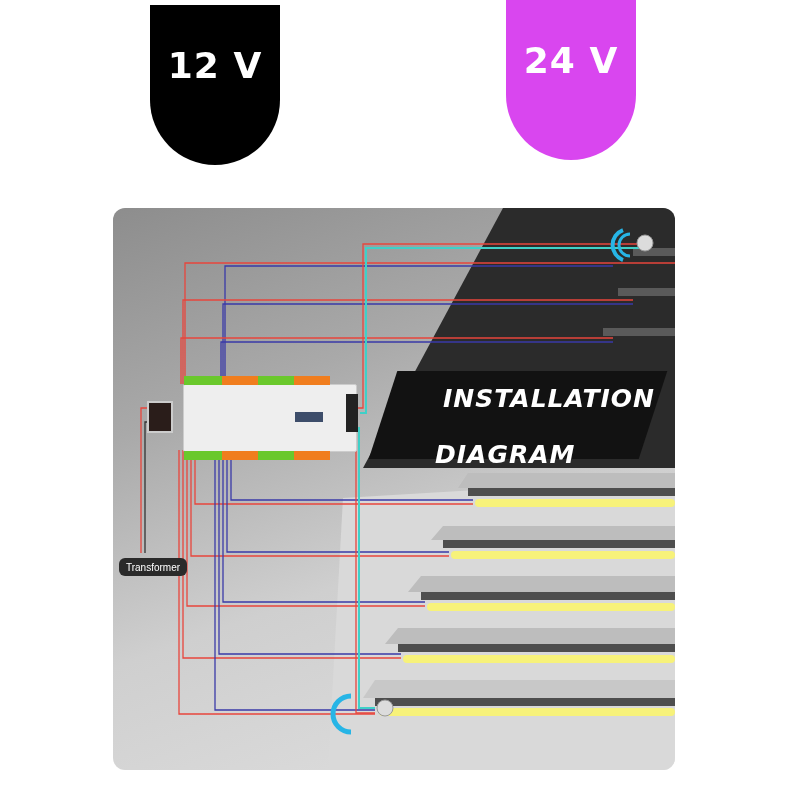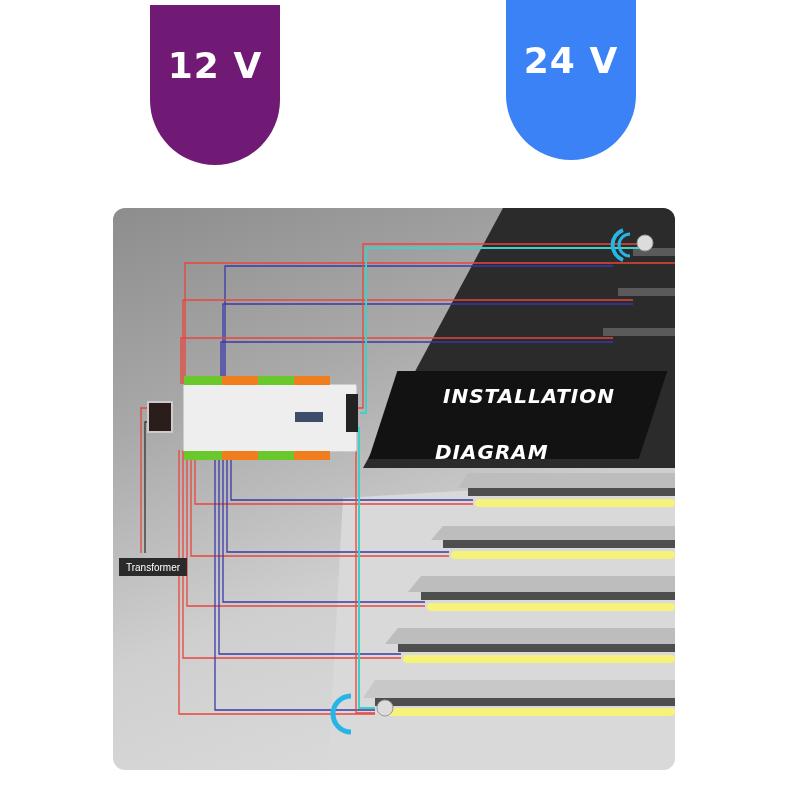--- a/index.html
+++ b/index.html
@@ -1,33 +1,33 @@
 <!DOCTYPE html>
 <html><head>
 <meta charset="utf-8">
 <style>
   html,body{margin:0;padding:0;}
   body{width:800px;height:800px;background:#ffffff;position:relative;overflow:hidden;font-family:"Liberation Sans",sans-serif;}
   .badge{position:absolute;display:flex;align-items:center;justify-content:center;color:#fff;font-weight:bold;font-family:"DejaVu Sans",sans-serif;letter-spacing:1px;}
   .badge span{margin-top:-40px;font-size:36px;}
-  #badge12{left:150px;top:5px;width:130px;height:160px;background:#701a75;border-radius:0 0 65px 65px;}
-  #badge24{left:506px;top:0;width:130px;height:160px;background:#3b82f6;border-radius:0 0 65px 65px;}
+  #badge12{left:150px;top:5px;width:130px;height:160px;background:#000000;border-radius:0 0 65px 65px;}
+  #badge24{left:506px;top:0;width:130px;height:160px;background:#d946ef;border-radius:0 0 65px 65px;}
   #panel{position:absolute;left:113px;top:208px;width:562px;height:562px;border-radius:12px;overflow:hidden;
     background:linear-gradient(160deg,#8d8d8d 0%,#a9a9a9 30%,#cfcfcf 60%,#e0e0e0 100%);}
   #dark{position:absolute;left:0;top:0;width:562px;height:562px;}
   #title-banner{position:absolute;left:270px;top:163px;width:270px;height:88px;background:#121212;transform:skewX(-18deg);}
-  .title-text{position:absolute;color:#fff;font-weight:bold;font-style:italic;font-size:20px;letter-spacing:1px;font-family:"DejaVu Sans",sans-serif;}
+  .title-text{position:absolute;color:#fff;font-weight:bold;font-style:italic;font-size:25px;letter-spacing:1px;font-family:"DejaVu Sans",sans-serif;}
   #title1{left:330px;top:176px;}
   #title2{left:322px;top:212px;margin-top:20px;}
   #controller{position:absolute;left:70px;top:176px;width:172px;height:66px;background:#eeeeee;border:1px solid #ccc;border-radius:2px;}
   .term{position:absolute;height:9px;}
   #connector{position:absolute;left:34px;top:193px;width:22px;height:28px;background:#2a1d1a;border:2px solid #ccc;}
   #rightplug{position:absolute;left:233px;top:186px;width:12px;height:38px;background:#222;}
   #display{position:absolute;left:182px;top:198px;width:28px;height:10px;background:#3d4d6a;}
-  #transformer{position:absolute;left:6px;top:350px;width:68px;height:18px;background:#2a2a2a;color:#fff;font-size:10px;border-radius:0;display:flex;align-items:center;justify-content:center;}
+  #transformer{position:absolute;left:6px;top:350px;width:68px;height:18px;background:#2a2a2a;color:#fff;font-size:10px;border-radius:6px;display:flex;align-items:center;justify-content:center;}
   svg{position:absolute;left:0;top:0;}
 </style>
 </head>
 <body>
 
 <div id="badge12" class="badge">
   <span>12 V</span>
 </div>
 <div id="badge24" class="badge">
   <span>24 V</span>

